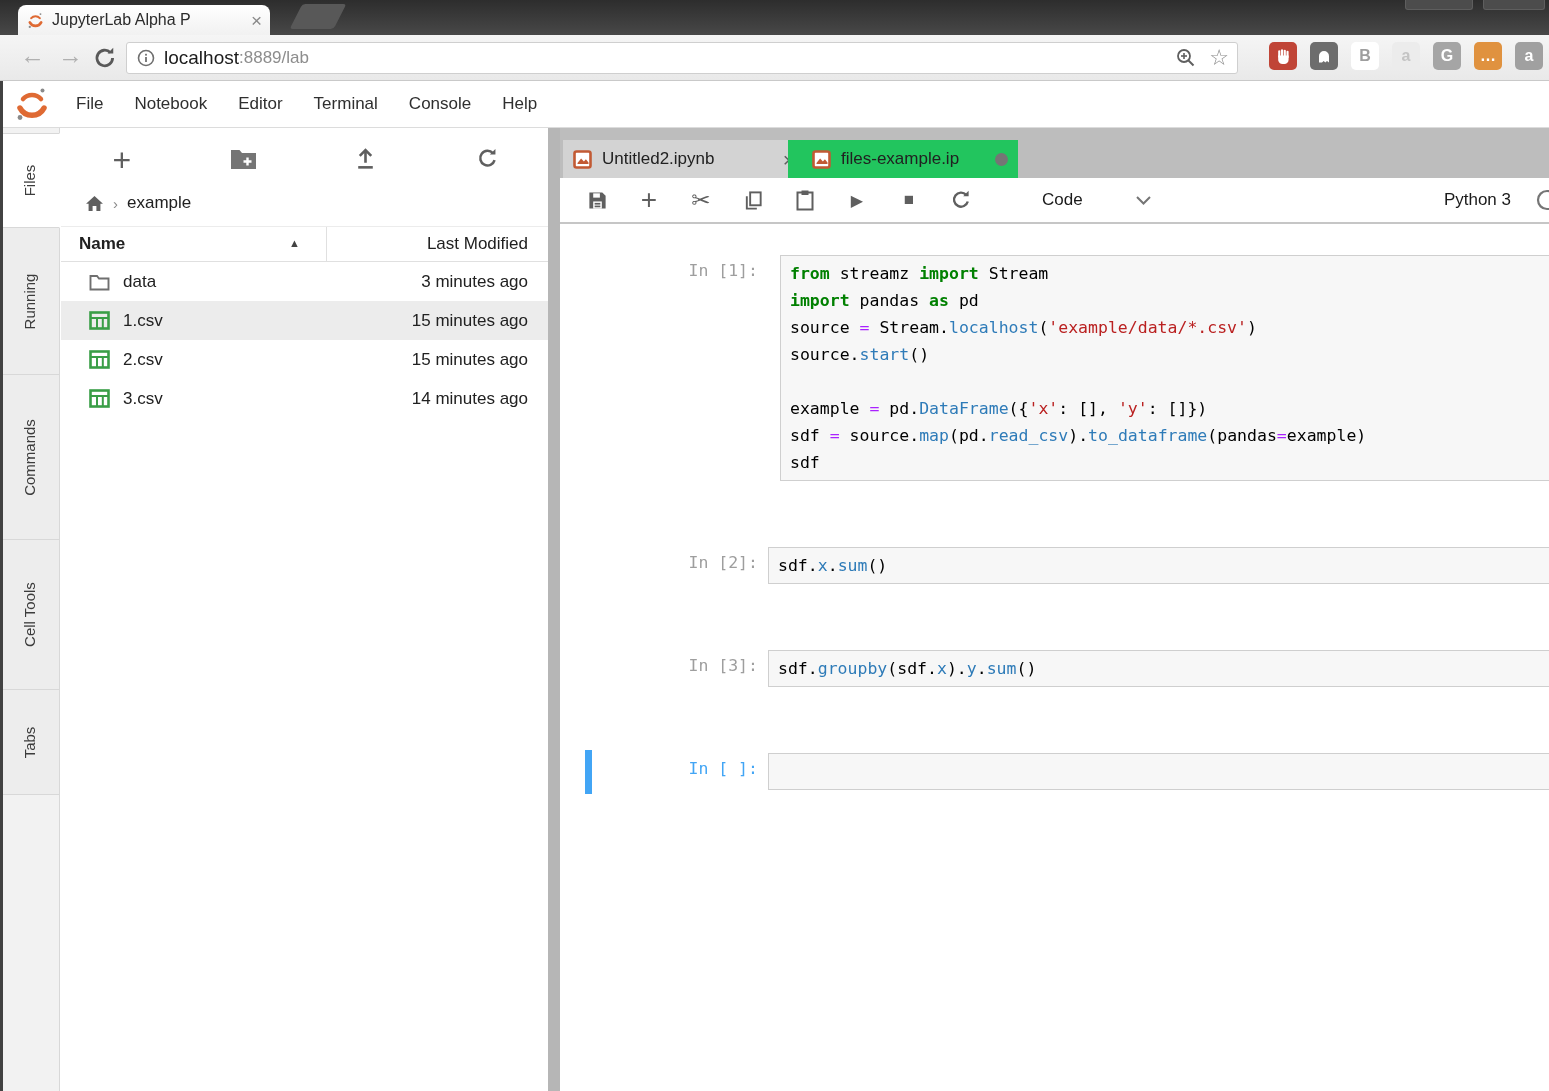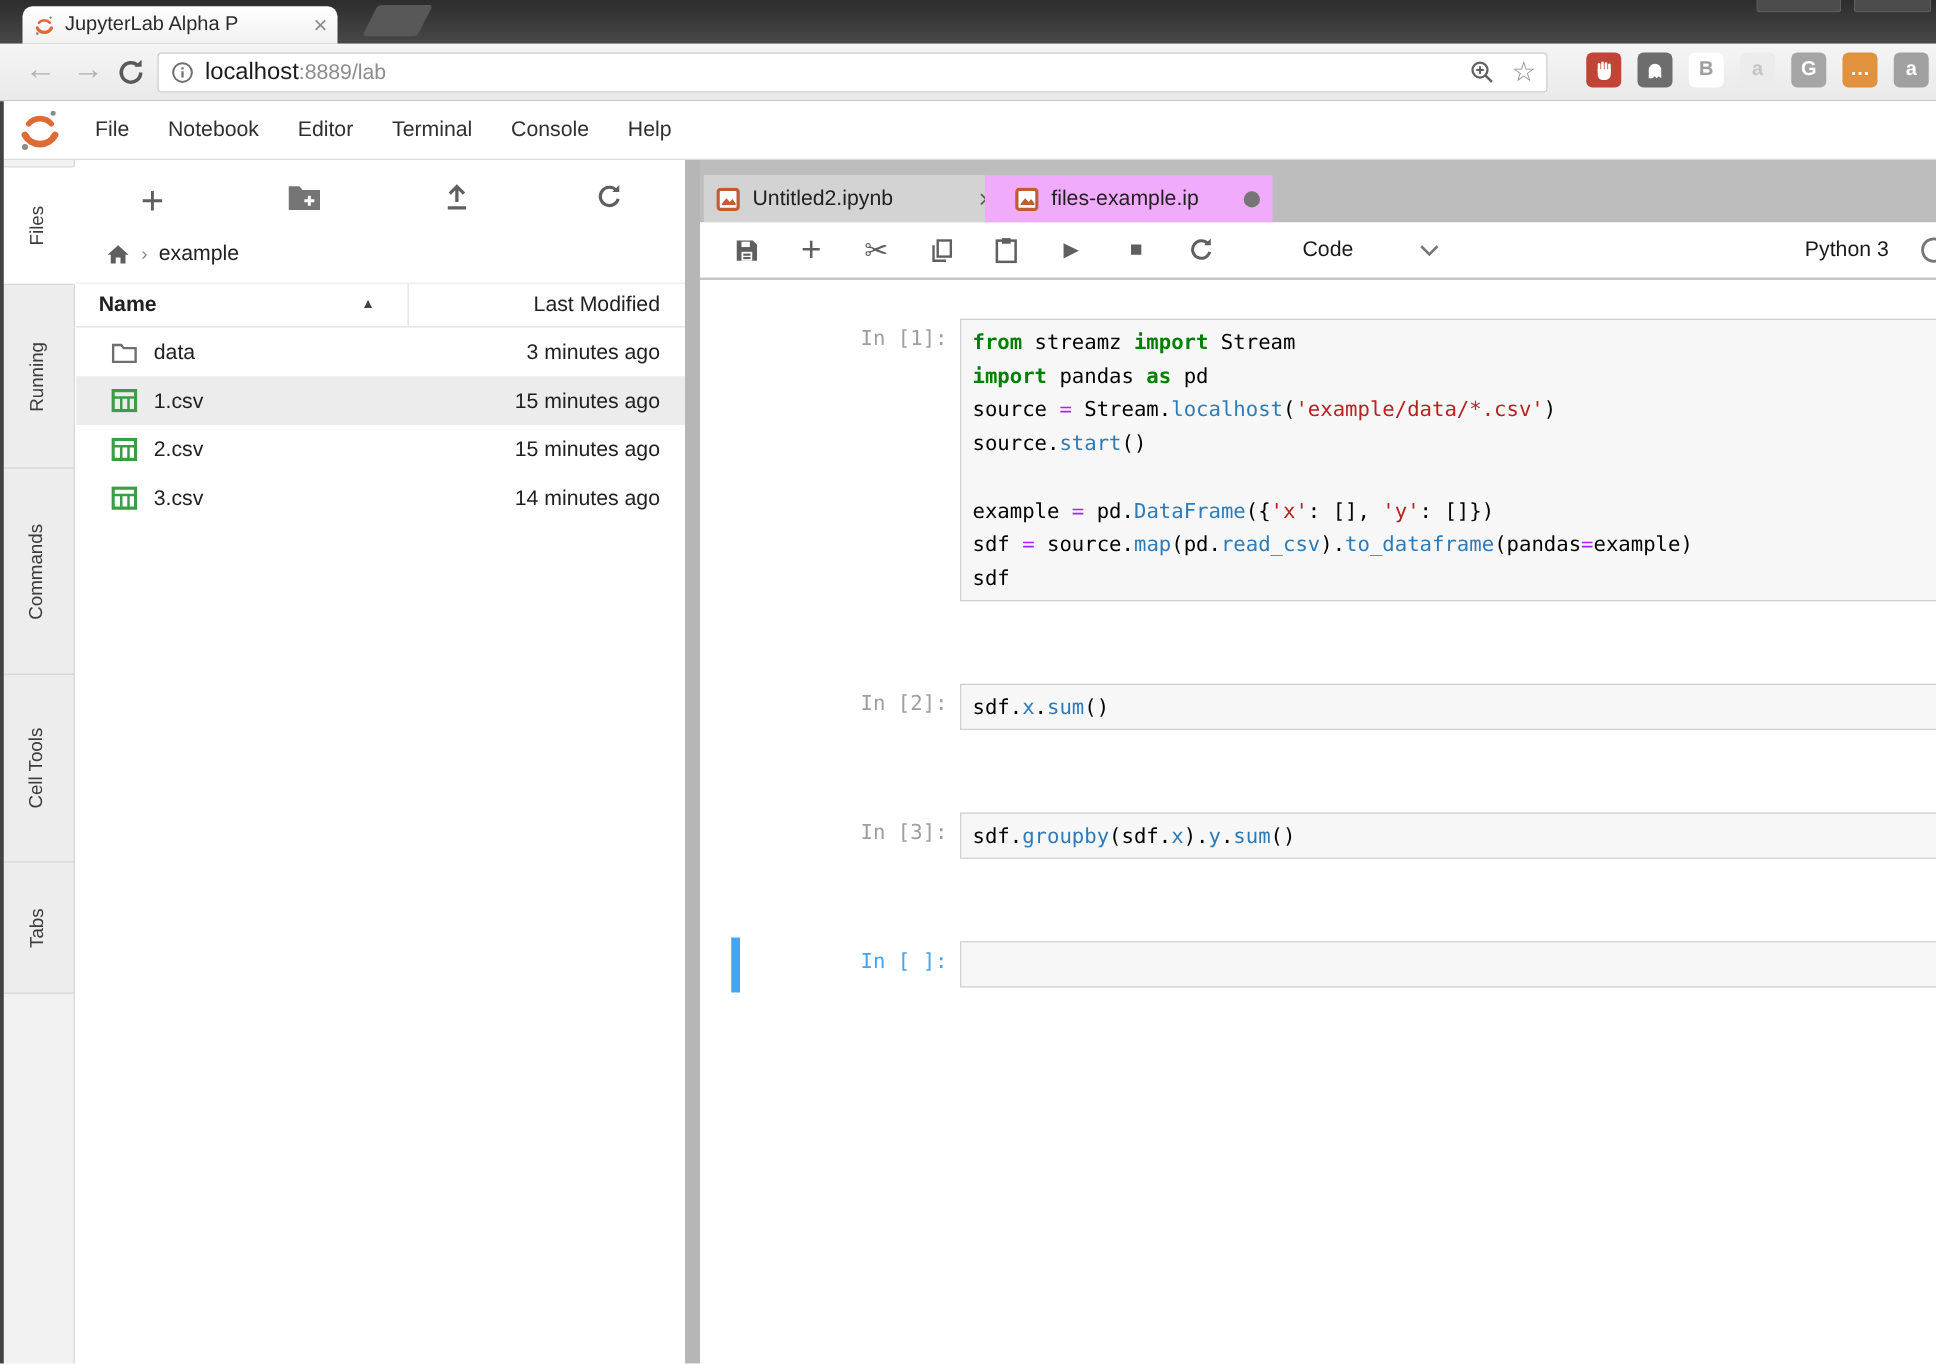--- a/index.html
+++ b/index.html
@@ -77,39 +77,39 @@
   .file-icon{width:22px;margin-left:28px;margin-right:12px;display:flex;align-items:center;}
   .file-name{flex:1;}
   .file-time{margin-right:20px;}
 
   #divider{position:absolute;left:548px;top:0;width:12px;height:100%;background:#b6b6b6;}
 
   #dock{position:absolute;left:560px;top:0;width:989px;height:100%;background:#fff;}
   #dock-tabbar{position:absolute;top:0;left:0;width:100%;height:50px;background:#bdbdbd;}
   .dock-tab{position:absolute;top:12px;height:38px;display:flex;align-items:center;
             padding:0 10px;box-sizing:border-box;font-size:17px;color:#212121;background:#d3d3d3;}
-  .dock-tab.active{background:#f0abfc;padding-left:24px;}
+  .dock-tab.active{background:#22c55e;padding-left:24px;}
   .dock-tab-icon{margin-right:10px;display:flex;}
   .tab-close{margin-left:auto;color:#5f5f5f;font-size:21px;line-height:21px;}
   .dirty-dot{margin-left:auto;width:13px;height:13px;border-radius:50%;background:#757575;}
 
   #nb-toolbar{position:absolute;top:50px;left:0;width:100%;height:46px;background:#fff;
               border-bottom:2px solid #c6c6c6;box-sizing:border-box;display:flex;align-items:center;}
   .nbt-btn{width:30px;margin-left:22px;text-align:center;color:#5f5f5f;display:flex;
            justify-content:center;align-items:center;}
   #nbt-run{font-size:16px;} #nbt-stop{font-size:17px;} #nbt-cut{font-size:23px;}
   #nbt-celltype{margin-left:66px;font-size:17px;color:#1a1a1a;}
   #nbt-chevron{margin-left:52px;display:flex;}
   #nbt-kernel{margin-left:auto;display:flex;align-items:center;}
   #kernel-name{font-size:17px;color:#1a1a1a;}
   #kernel-status{margin-left:24px;margin-right:-10px;display:flex;}
 
   #nb-content{position:absolute;top:96px;left:0;right:0;bottom:0;background:#fff;overflow:hidden;}
   .cellrow{position:relative;margin-top:66px;}
-  .cellrow.first{margin-top:31px;}
+  .cellrow.first{margin-top:31px;padding-left:12px;}
   .cell-prompt{position:absolute;left:100px;top:6px;width:98px;text-align:right;
                font-family:"DejaVu Sans Mono",monospace;font-size:16.5px;color:#9e9e9e;white-space:pre;}
   .cellrow.active .cell-prompt{color:#42a5f5;}
   .cell-input{margin-left:208px;margin-right:-2px;background:#f7f7f7;border:1px solid #cfcfcf;
               padding:4px 0 4px 9px;min-height:27px;}
   .code-line{font-family:"DejaVu Sans Mono",monospace;font-size:16.5px;line-height:27px;
              white-space:pre;color:#000;}
   .active-bar{position:absolute;left:25px;top:-3px;width:7px;height:44px;background:#42a5f5;}
   .tk-k{color:#008000;font-weight:bold;margin-top:16px;}
   .tk-o{color:#aa22ff;}

